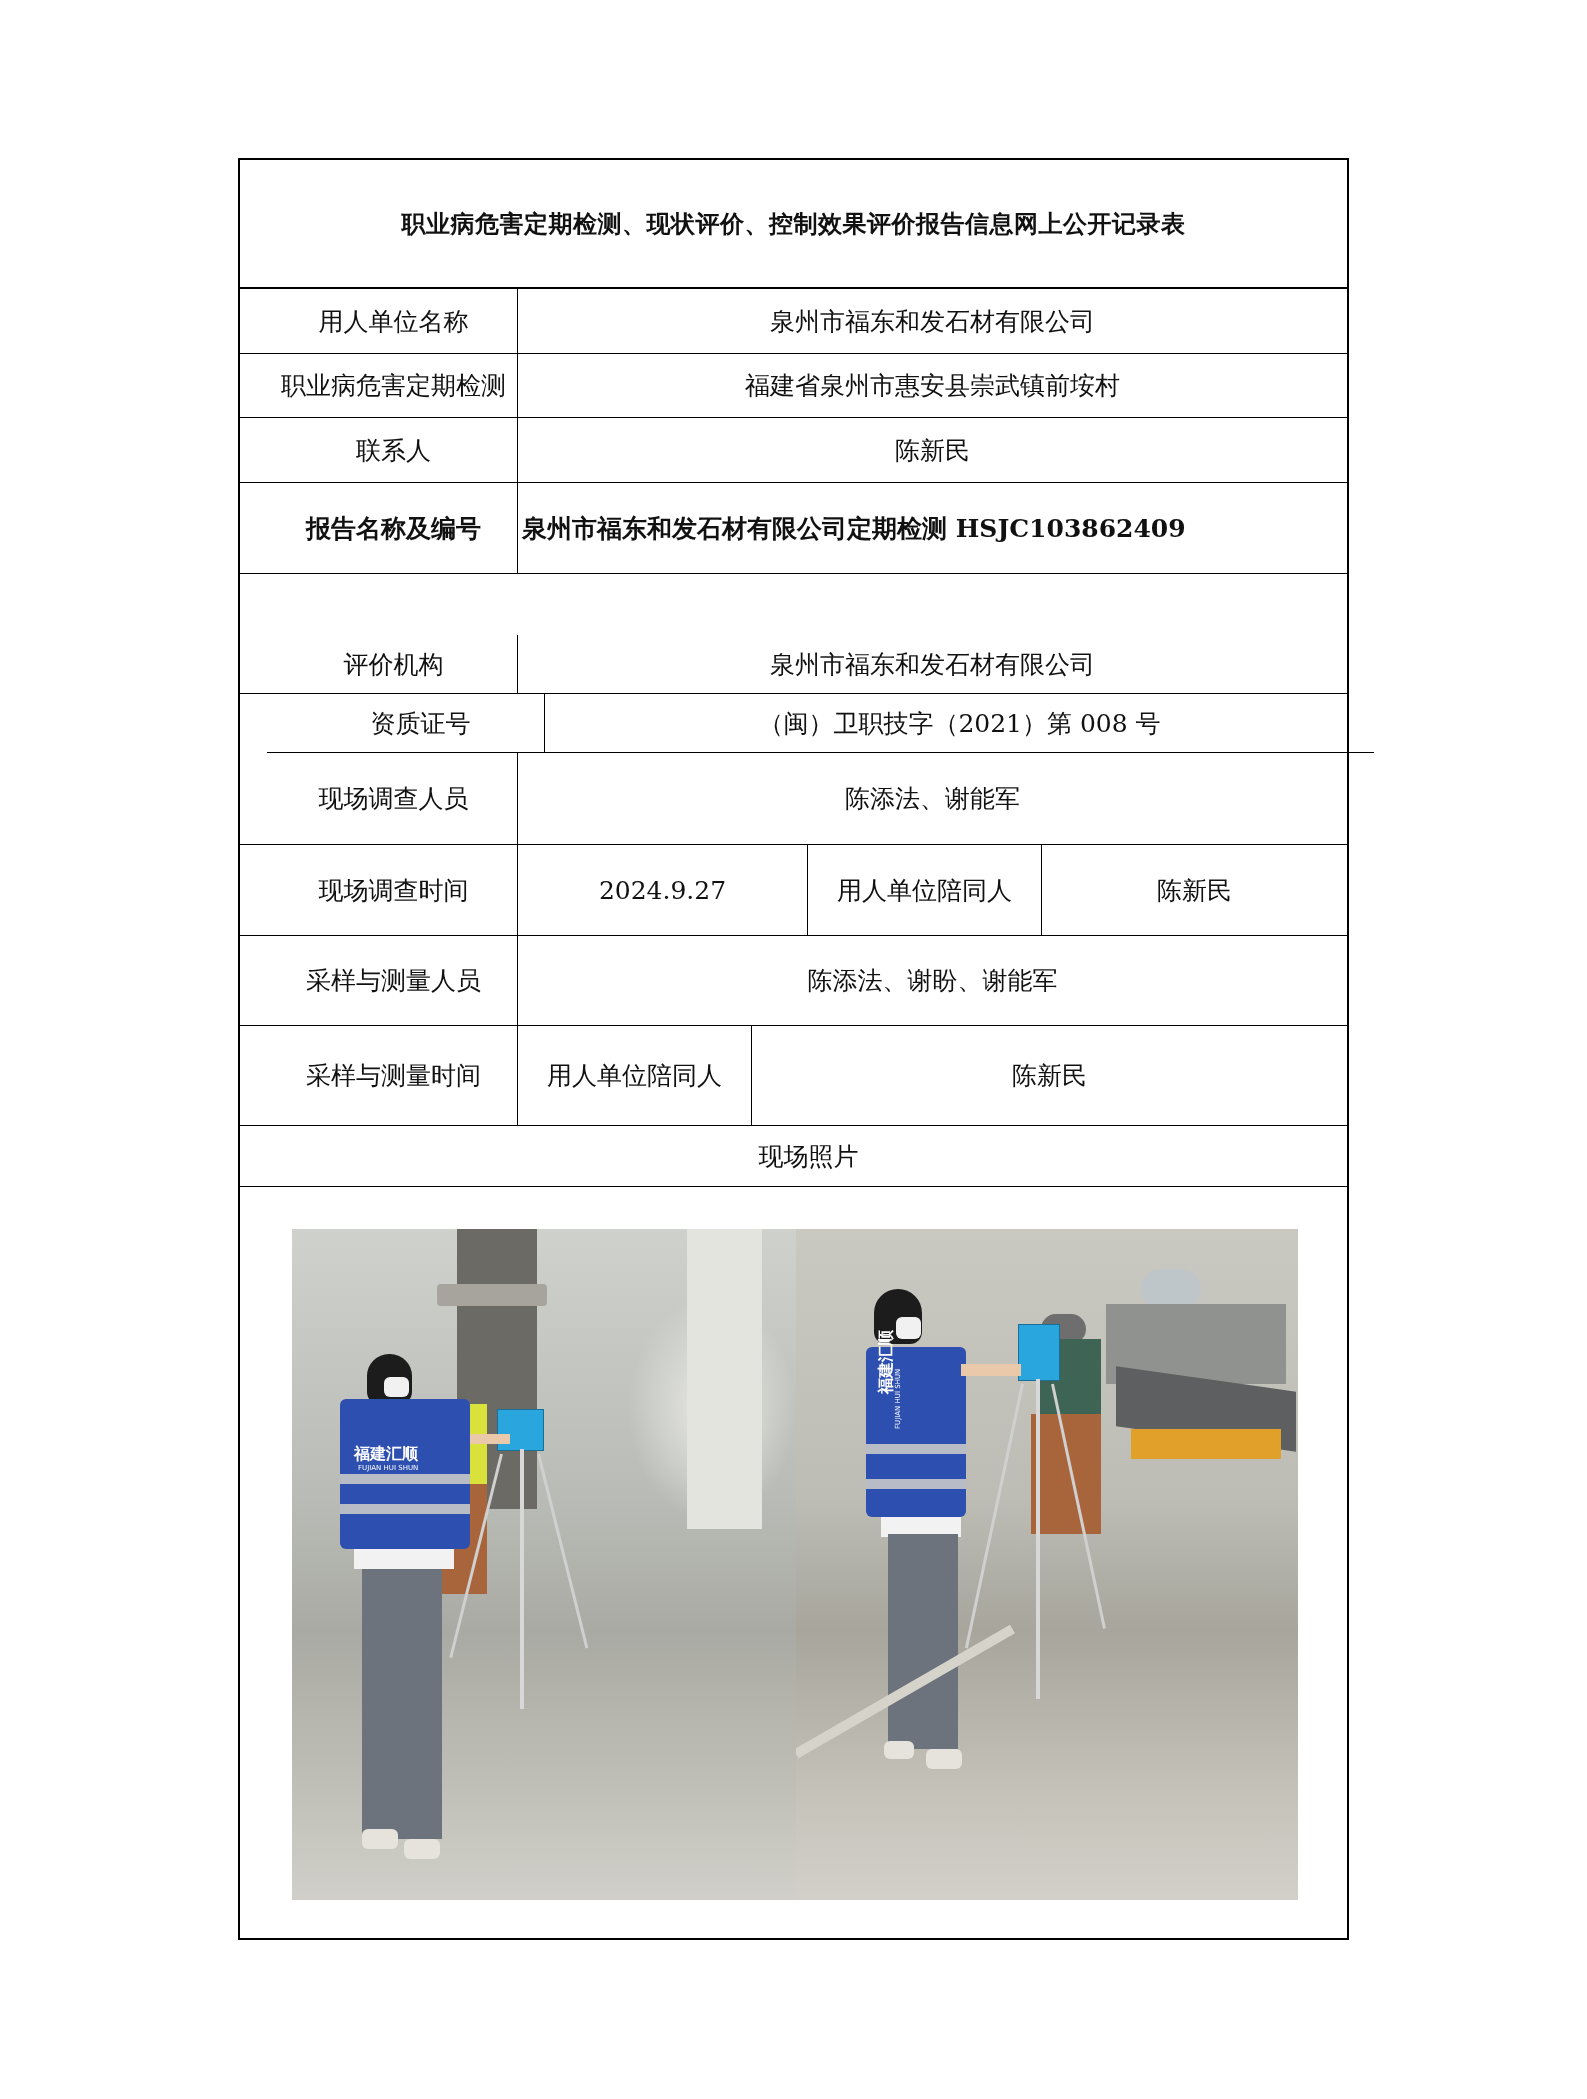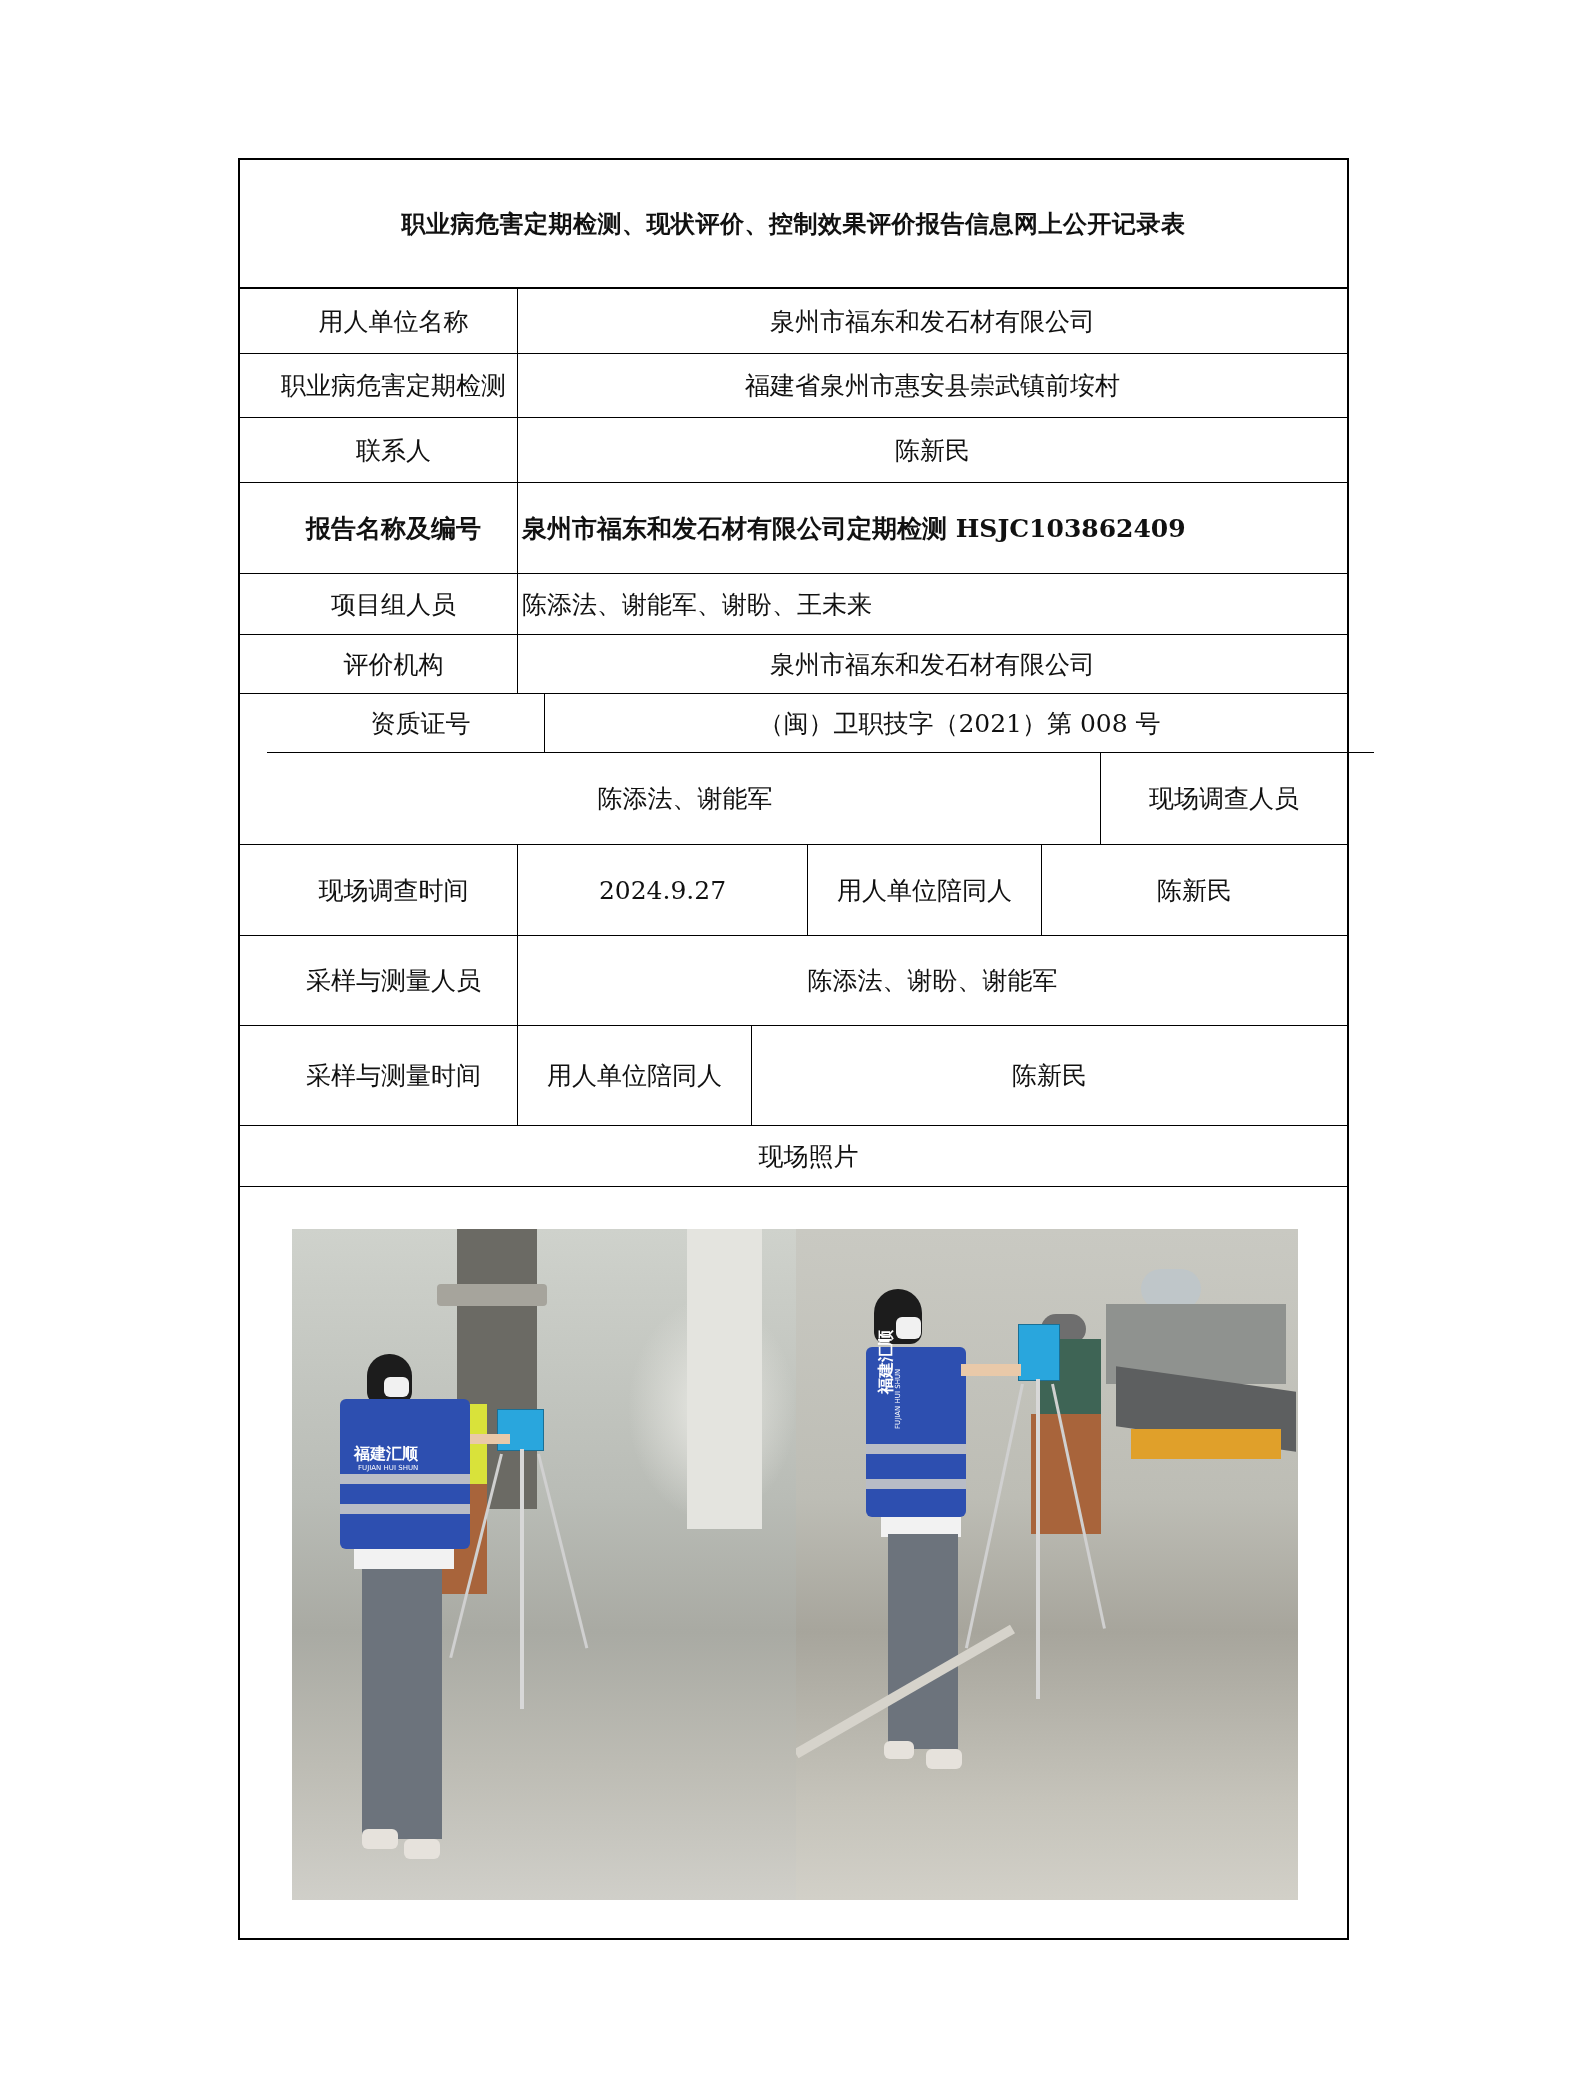--- a/index.html
+++ b/index.html
@@ -53,35 +53,31 @@
     <div class="cell val">福建省泉州市惠安县崇武镇前垵村</div>
   </div>
   <div class="row" style="top:258px;height:65px;">
     <div class="cell lbl">联系人</div>
     <div class="cell val">陈新民</div>
   </div>
   <div class="row" style="top:323px;height:91px;font-weight:bold;">
     <div class="cell lbl">报告名称及编号</div>
     <div class="cell val left">泉州市福东和发石材有限公司定期检测 HSJC103862409</div>
   </div>
-  <div class="row" style="top:414px;height:61px;">
-    <div class="cell lbl">项目组人员</div>
-    <div class="cell val left">陈添法、谢能军、谢盼、王未来</div>
-  </div>
   <div class="row" style="top:475px;height:59px;">
     <div class="cell lbl">评价机构</div>
     <div class="cell val">泉州市福东和发石材有限公司</div>
   </div>
   <div class="row" style="top:534px;height:59px;margin-left:27px;">
     <div class="cell lbl">资质证号</div>
     <div class="cell val">（闽）卫职技字（2021）第 008 号</div>
   </div>
   <div class="row" style="top:593px;height:92px;">
+    <div class="cell lbl">现场调查人员</div>
     <div class="cell val">陈添法、谢能军</div>
-    <div class="cell lbl">现场调查人员</div>
   </div>
   <div class="row" style="top:685px;height:91px;">
     <div class="cell lbl">现场调查时间</div>
     <div class="cell c2">2024.9.27</div>
     <div class="cell c3">用人单位陪同人</div>
     <div class="cell c4">陈新民</div>
   </div>
   <div class="row" style="top:776px;height:90px;">
     <div class="cell lbl">采样与测量人员</div>
     <div class="cell val">陈添法、谢盼、谢能军</div>

